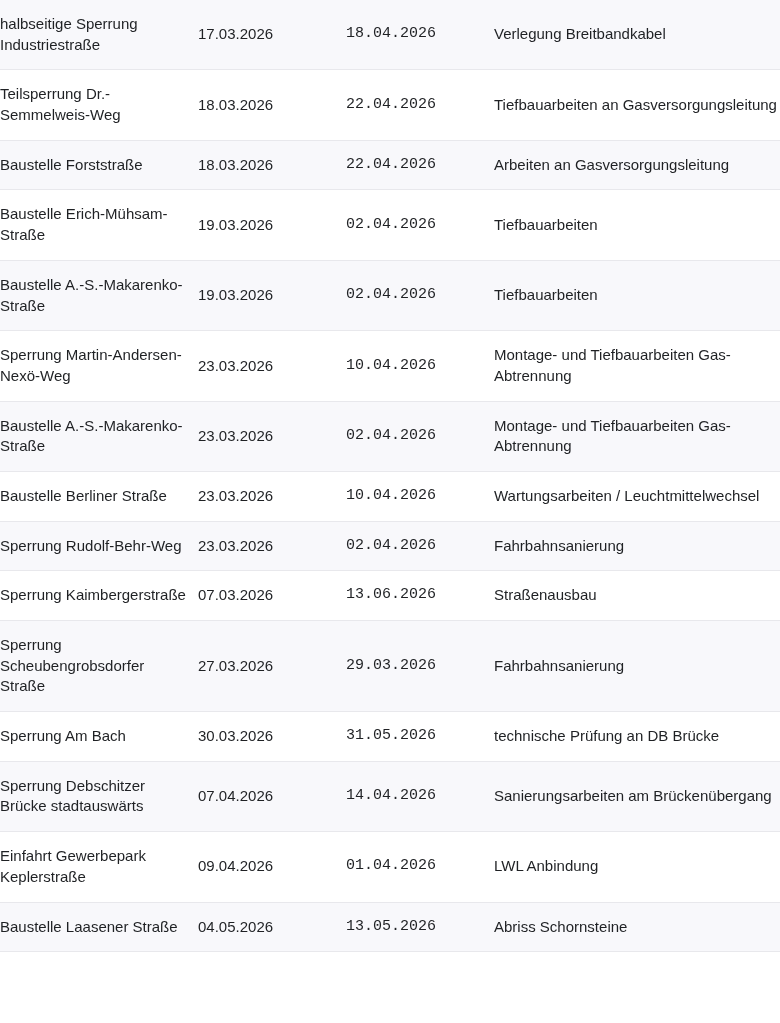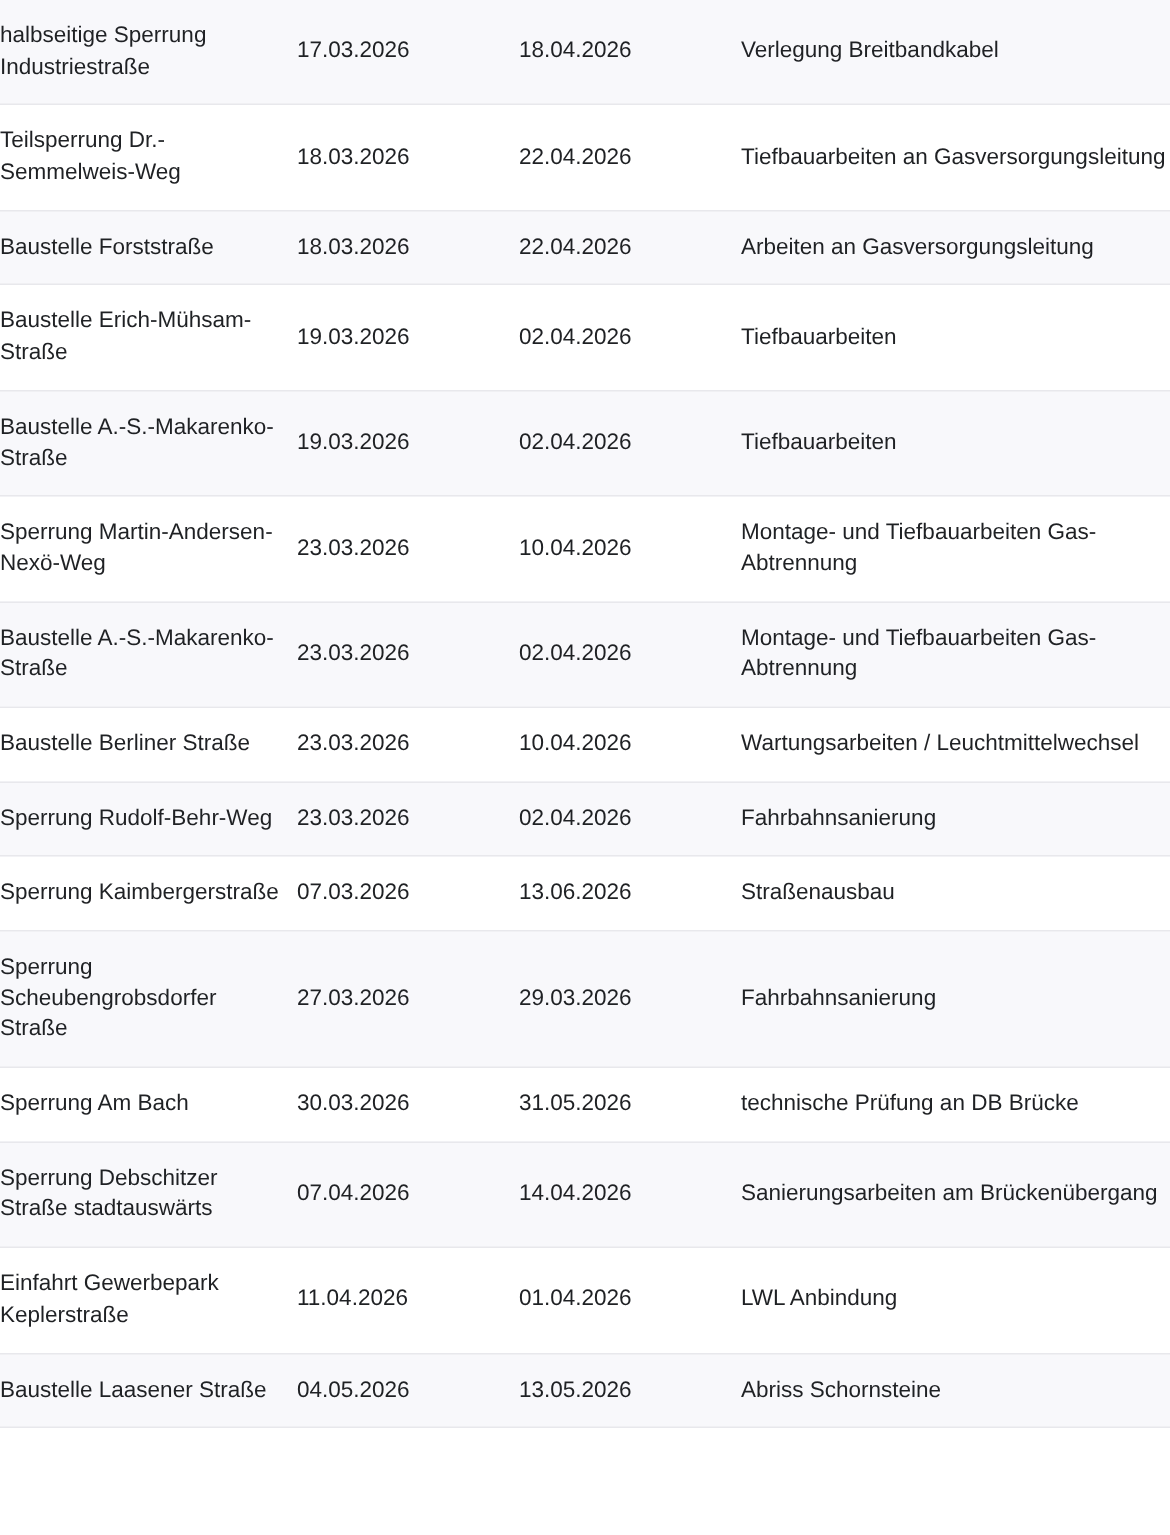--- a/index.html
+++ b/index.html
@@ -41,20 +41,21 @@
   }
   td.c-from {
     width: 140px;
     padding-left: 0;
     white-space: nowrap;
   }
   td.c-to {
     width: 140px;
     padding-left: 0;
     white-space: nowrap;
+    font-family: Liberation Mono, monospace;
   }
   td.c-desc {
     width: 310px;
     padding-left: 0;
   }
   .desc-wrap {
     white-space: normal;
   }
   .nowrap-clip {
     white-space: nowrap;
@@ -132,28 +133,28 @@
       <td class="c-to">29.03.2026</td>
       <td class="c-desc nowrap-clip">Fahrbahnsanierung</td>
     </tr>
     <tr>
       <td class="c-name">Sperrung Am Bach</td>
       <td class="c-from">30.03.2026</td>
       <td class="c-to">31.05.2026</td>
       <td class="c-desc nowrap-clip">technische Prüfung an DB Brücke</td>
     </tr>
     <tr>
-      <td class="c-name">Sperrung Debschitzer Straße stadtauswärts</td>
+      <td class="c-name">Sperrung Debschitzer Brücke stadtauswärts</td>
       <td class="c-from">07.04.2026</td>
       <td class="c-to">14.04.2026</td>
       <td class="c-desc nowrap-clip">Sanierungsarbeiten am Brückenübergang</td>
     </tr>
     <tr>
       <td class="c-name">Einfahrt Gewerbepark Keplerstraße</td>
-      <td class="c-from">11.04.2026</td>
+      <td class="c-from">09.04.2026</td>
       <td class="c-to">01.04.2026</td>
       <td class="c-desc nowrap-clip">LWL Anbindung</td>
     </tr>
     <tr>
       <td class="c-name">Baustelle Laasener Straße</td>
       <td class="c-from">04.05.2026</td>
       <td class="c-to">13.05.2026</td>
       <td class="c-desc nowrap-clip">Abriss Schornsteine</td>
     </tr>
   </tbody>

